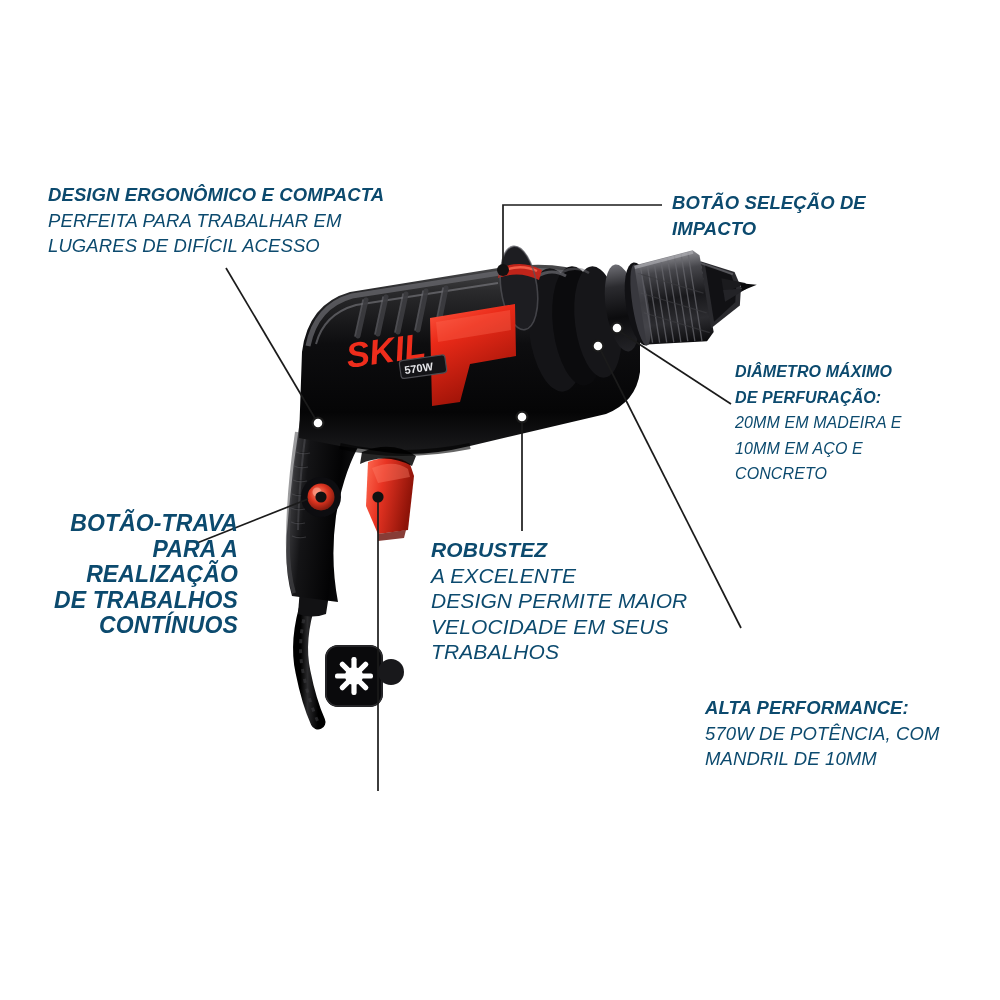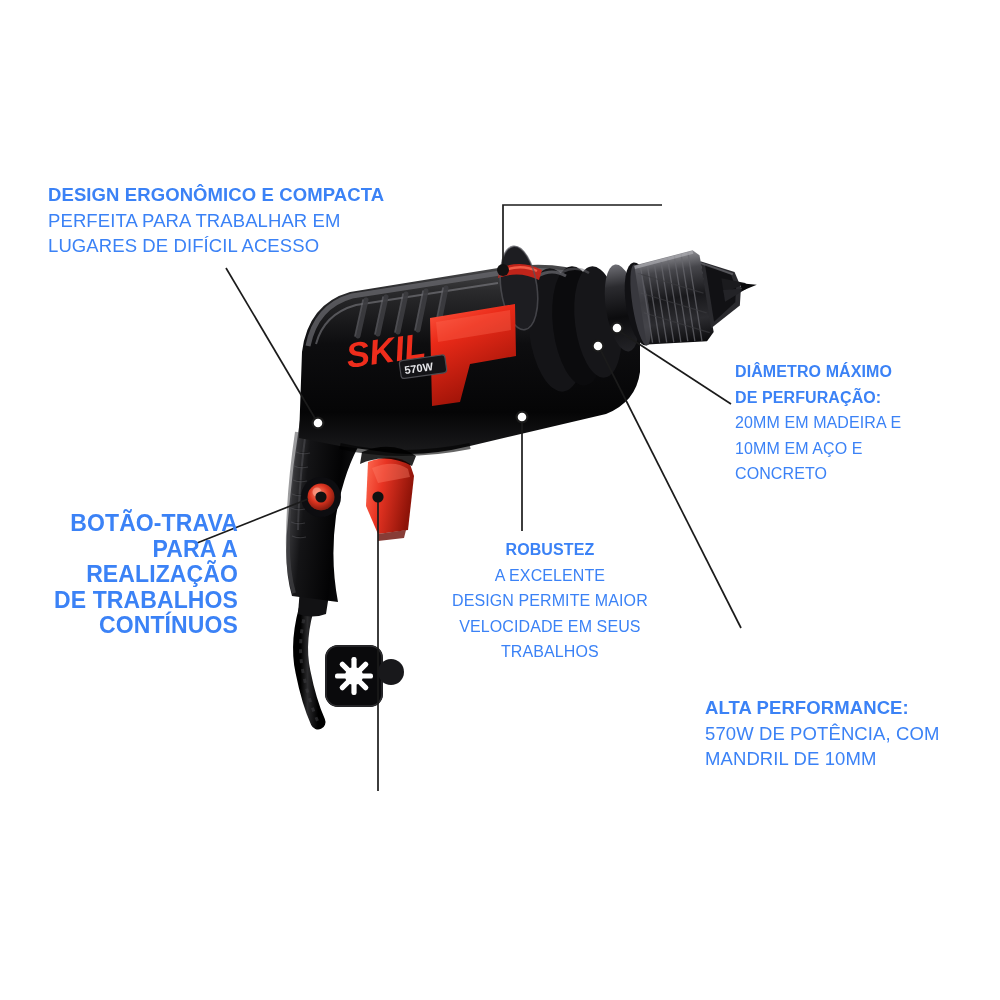--- a/index.html
+++ b/index.html
@@ -6,30 +6,30 @@
   body{
     width:1000px;height:1000px;
     background:#ffffff;
     font-family:"Liberation Sans",sans-serif;
     overflow:hidden;
     position:relative;
   }
   #stage{position:absolute;left:0;top:0;width:1000px;height:1000px;background:#fff;}
 
   
-  .callout{position:absolute;color:#3b82f6;letter-spacing:.1px;}
+  .callout{position:absolute;color:#0c4a6e;letter-spacing:.1px;font-style:italic;}
   .callout .hd{font-weight:bold;}
   .callout .bd{font-weight:normal;}
   .callout div{white-space:nowrap;}
 
   #c-design{left:48px;top:182px;font-size:18.5px;line-height:25.5px;}
   #c-impacto{left:672px;top:190px;font-size:18.5px;line-height:25.5px;}
   #c-diam{left:735px;top:359px;font-size:16px;line-height:25.5px;}
   #c-trava{left:54px;top:511px;font-size:23px;line-height:25.5px;text-align:right;}
-  #c-robustez{left:452px;top:537px;font-size:16px;line-height:25.5px;text-align:center;}
+  #c-robustez{left:431px;top:537px;font-size:21px;line-height:25.5px;}
   #c-alta{left:705px;top:651px;font-size:18.5px;line-height:25.5px;margin-top:44px;}
   #c-velocidade{left:178px;top:802px;font-size:18.5px;line-height:25.5px;}
 
   
   #leaders{position:absolute;left:0;top:0;width:1000px;height:1000px;pointer-events:none;}
 
   
   #drill{position:absolute;left:0;top:0;width:1000px;height:1000px;}
 </style>
 </head>
@@ -289,20 +289,24 @@
       <circle cx="378" cy="497" r="5.6"></circle>
     </g>
   </svg>
 
   <div class="callout" id="c-design">
     <div class="hd">DESIGN ERGONÔMICO E COMPACTA</div>
     <div class="bd">PERFEITA PARA TRABALHAR EM</div>
     <div class="bd">LUGARES DE DIFÍCIL ACESSO</div>
   </div>
 
+  <div class="callout" id="c-impacto">
+    <div class="hd">BOTÃO SELEÇÃO DE</div>
+    <div class="hd">IMPACTO</div>
+  </div>
 
   <div class="callout" id="c-diam">
     <div class="hd">DIÂMETRO MÁXIMO</div>
     <div class="hd">DE PERFURAÇÃO:</div>
     <div class="bd">20MM EM MADEIRA E</div>
     <div class="bd">10MM EM AÇO E</div>
     <div class="bd">CONCRETO</div>
   </div>
 
   <div class="callout" id="c-trava">

